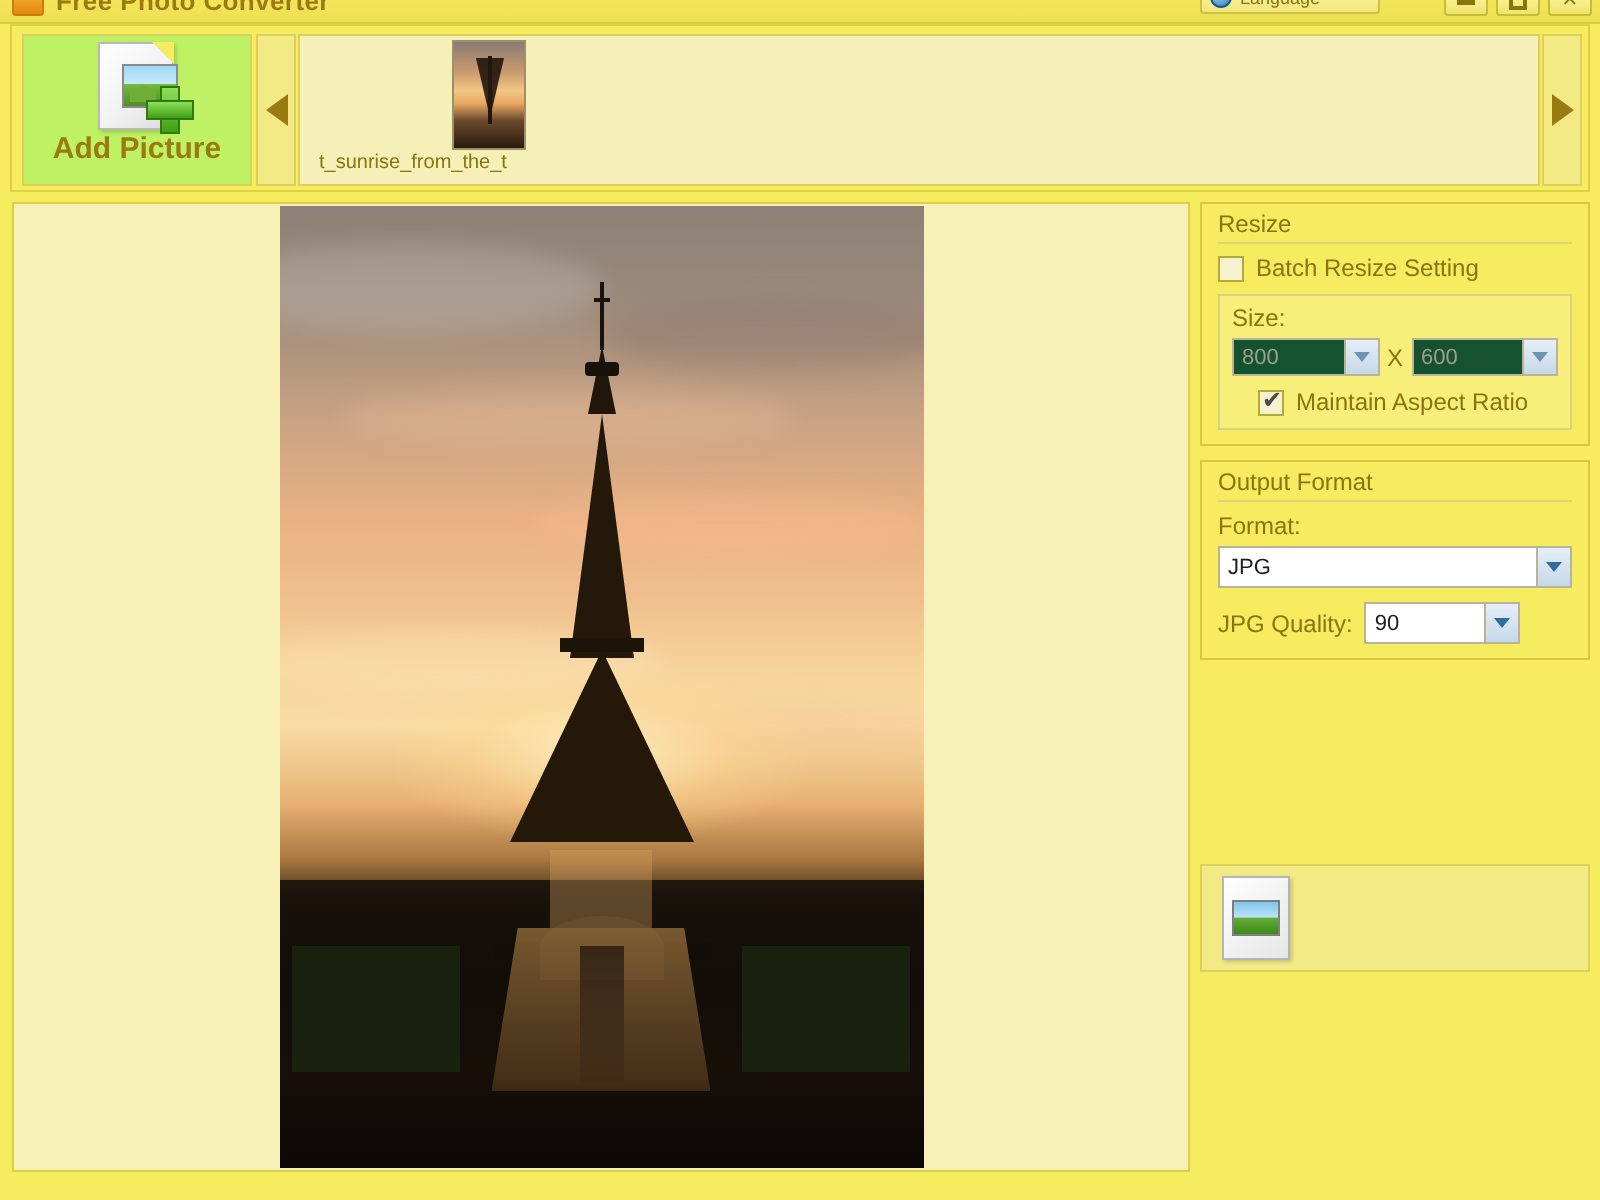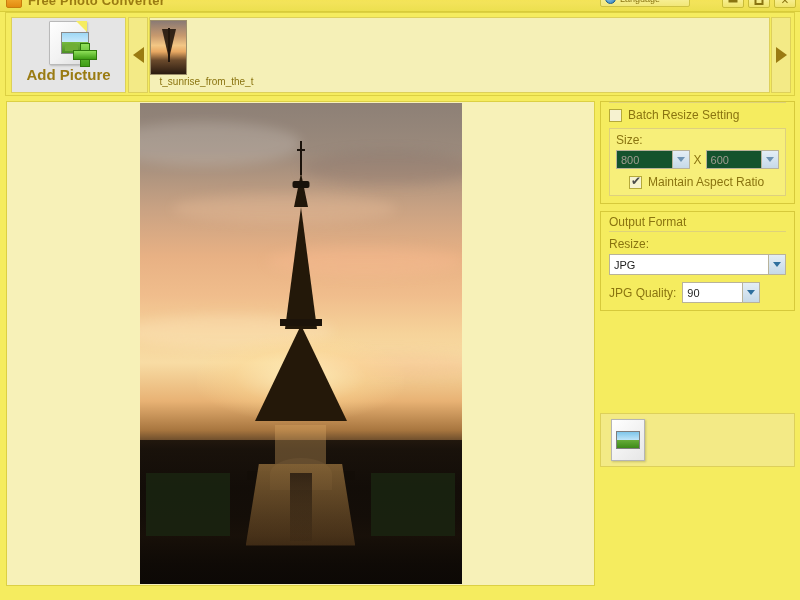--- a/index.html
+++ b/index.html
@@ -76,21 +76,21 @@
   
   .toolbar {
     position: absolute; left: 5px; top: 12px;
     width: 790px; height: 84px;
     background: #f5ec5f;
     border: 1px solid #dcd043;
   }
   .add-picture {
     position: absolute; left: 5px; top: 4px;
     width: 115px; height: 76px;
-    background: #e5e5e5;
+    background: #bef264;
     border: 1px solid #ddd05a;
     display: flex; flex-direction: column;
     align-items: center; justify-content: flex-start;
     cursor: pointer;
   }
   .add-pic-icon { position: relative; width: 52px; height: 46px; margin-top: 3px; }
   .doc-shape {
     position: absolute; left: 6px; top: 0;
     width: 38px; height: 44px;
     background: linear-gradient(135deg,#ffffff 0%,#f2f2f2 55%,#dcdcdc 100%);
@@ -157,21 +157,21 @@
     position: absolute; left: 143px; top: 4px;
     width: 621px; height: 76px;
     background: #f5f0b7;
     border: 1px solid #ddd05a;
     overflow: hidden;
   }
   .thumb-item {
     position: absolute; left: 0; top: 0;
     width: 113px; height: 94px;
     background: #f5f0b7;
-    display: flex; flex-direction: column; align-items: flex-start;
+    display: flex; flex-direction: column; align-items: flex-end;
     cursor: pointer;
   }
   .thumb-img {
     width: 37px; height: 55px; margin-top: 2px;
     border: 1px solid #9d8f6a;
     position: relative; overflow: hidden;
     background: linear-gradient(to bottom,#8a7a74 0%,#c89a6e 28%,#f3c785 46%,#e8a862 58%,#6b4a2c 74%,#2a1b10 100%);
   }
   .thumb-img .tw {
     position: absolute; left: 50%; top: 16%;
@@ -500,20 +500,21 @@
       <div class="lawn-l"></div>
       <div class="lawn-r"></div>
       <div class="pool"></div>
       <div class="pool-refl"></div>
     </div>
   </div>
 
   <div class="rightcol">
 
     <div class="group">
+      <div class="group-title">Resize</div>
       <div class="group-sep"></div>
 
       <div class="row">
         <div class="chk"></div>
         <div class="chk-label">Batch Resize Setting</div>
       </div>
 
       <div class="subbox">
         <div class="sub-label">Size:</div>
         <div class="size-row">
@@ -531,21 +532,21 @@
           <div class="chk checked"></div>
           <div class="chk-label">Maintain Aspect Ratio</div>
         </div>
       </div>
     </div>
 
     <div class="group">
       <div class="group-title">Output Format</div>
       <div class="group-sep"></div>
 
-      <div class="fmt-label">Resize:</div>
+      <div class="fmt-label">Format:</div>
       <div class="combo enabled fmt-combo">
         <span>JPG</span>
         <div class="arrowbox"></div>
       </div>
 
       <div class="quality-row">
         <div class="ql">JPG Quality:</div>
         <div class="combo enabled">
           <span>90</span>
           <div class="arrowbox"></div>

